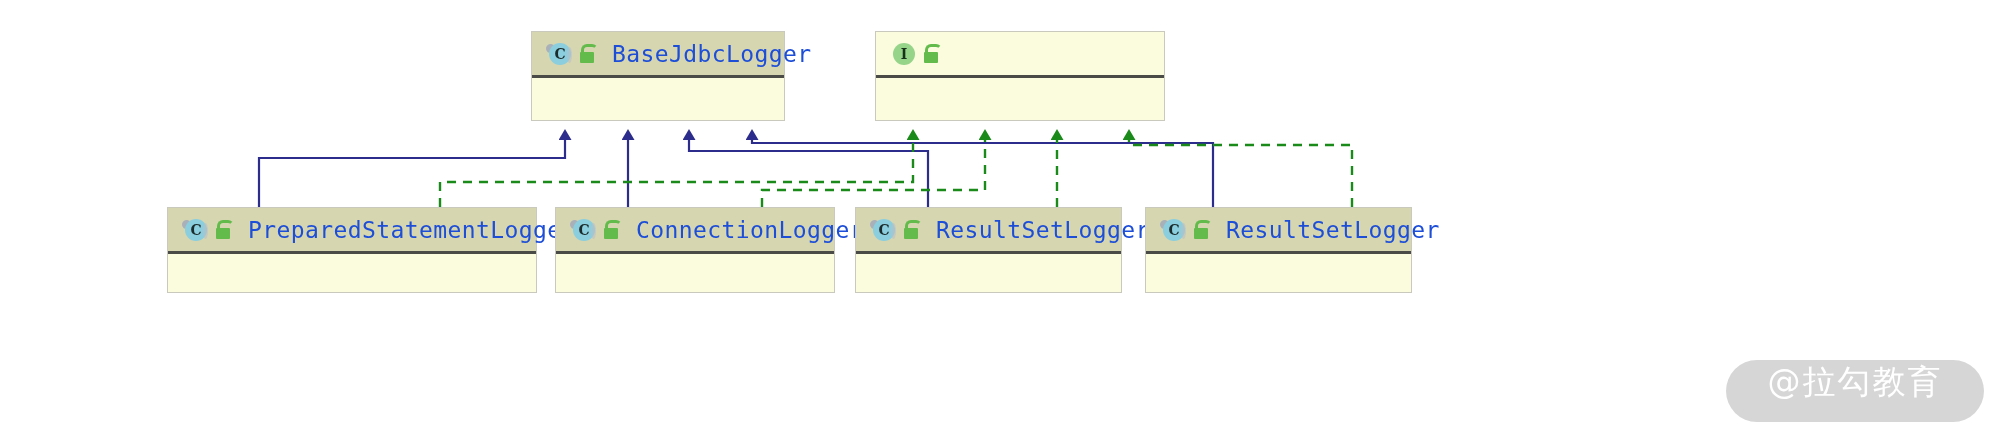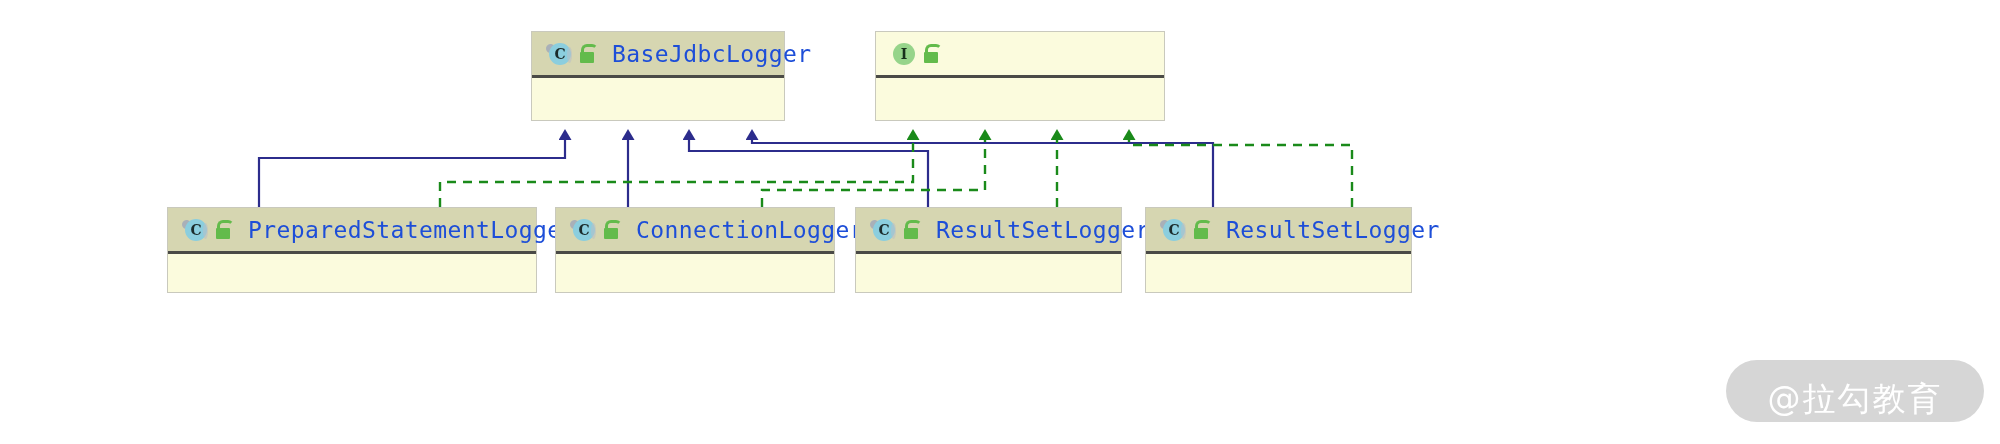--- a/index.html
+++ b/index.html
@@ -86,21 +86,21 @@
   }
 
   
   #watermark{
     position:absolute;
     right:16px;bottom:22px;
     height:62px;
     min-width:258px;
     border-radius:31px;
     background:#d6d6d6;
-    display:flex;align-items:flex-end;justify-content:center;
+    display:flex;align-items:flex-start;justify-content:center;
     padding:0 26px;
     box-sizing:border-box;
   }
   #watermark span{
     font-family:"DejaVu Sans","Liberation Sans",sans-serif;
     font-size:33px;
     color:#ffffff;
     letter-spacing:2px;
     white-space:nowrap;
   }

